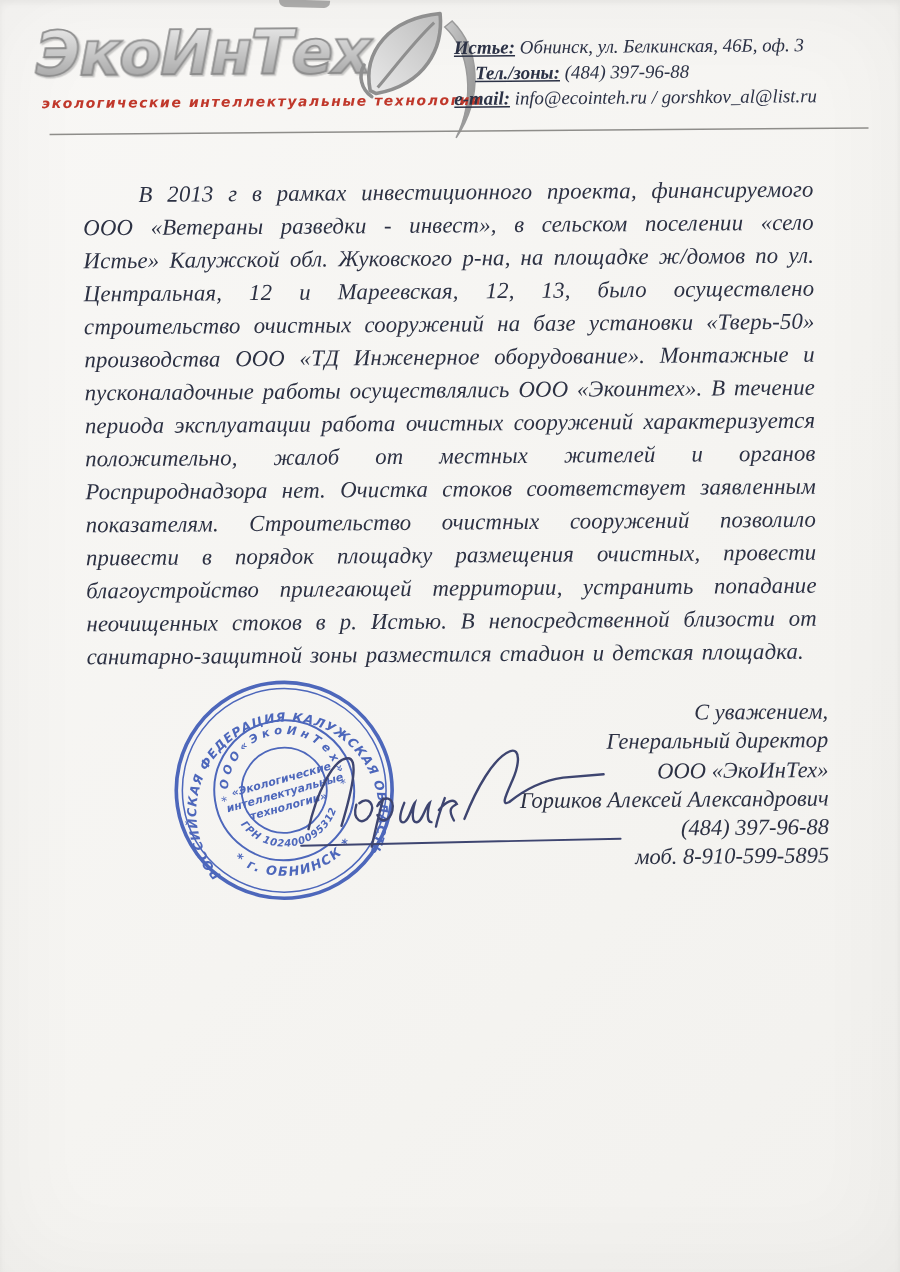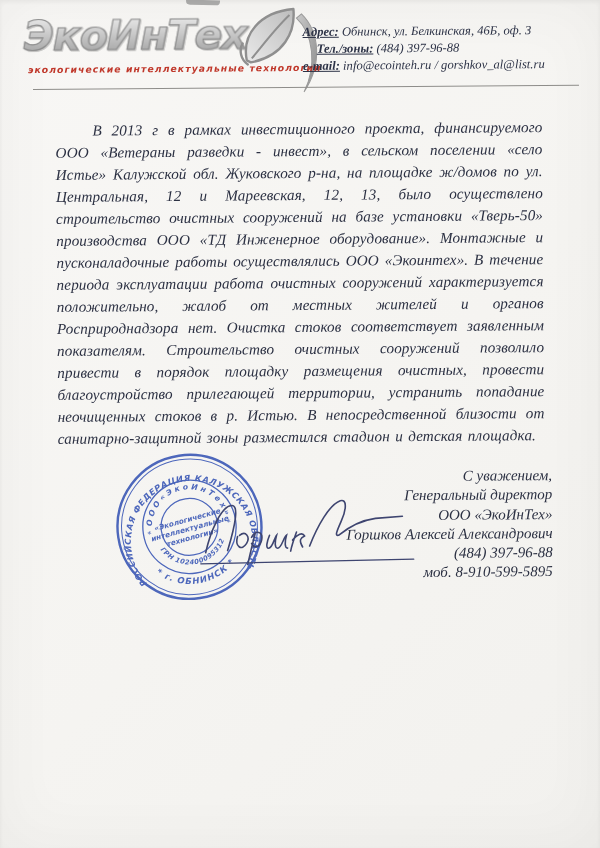--- a/index.html
+++ b/index.html
@@ -87,21 +87,21 @@
               <path d="M 14,54 C 26,40 38,24 52,11" fill="none" stroke="#8f8f8f" stroke-width="2"></path>
               <path d="M 10,60 C 3,55 1,46 5,39" fill="none" stroke="#8f8f8f" stroke-width="2.4" stroke-linecap="round"></path>
             </svg>
           </span>
         </div>
         <div class="tagline">экологические интеллектуальные технологии</div>
       </div>
 
       <div class="contact">
         <div class="contact-line c1">
-          <span class="clabel">Адрес:</span>
+          <span class="clabel">Истье:</span>
           <span>Обнинск, ул. Белкинская, 46Б, оф. 3</span>
         </div>
         <div class="contact-line c2">
           <span class="clabel">Тел./зоны:</span>
           <span>(484) 397-96-88</span>
         </div>
         <div class="contact-line c3">
           <span class="clabel">e-mail:</span>
           <span>info@ecointeh.ru / gorshkov_al@list.ru</span>
         </div>

